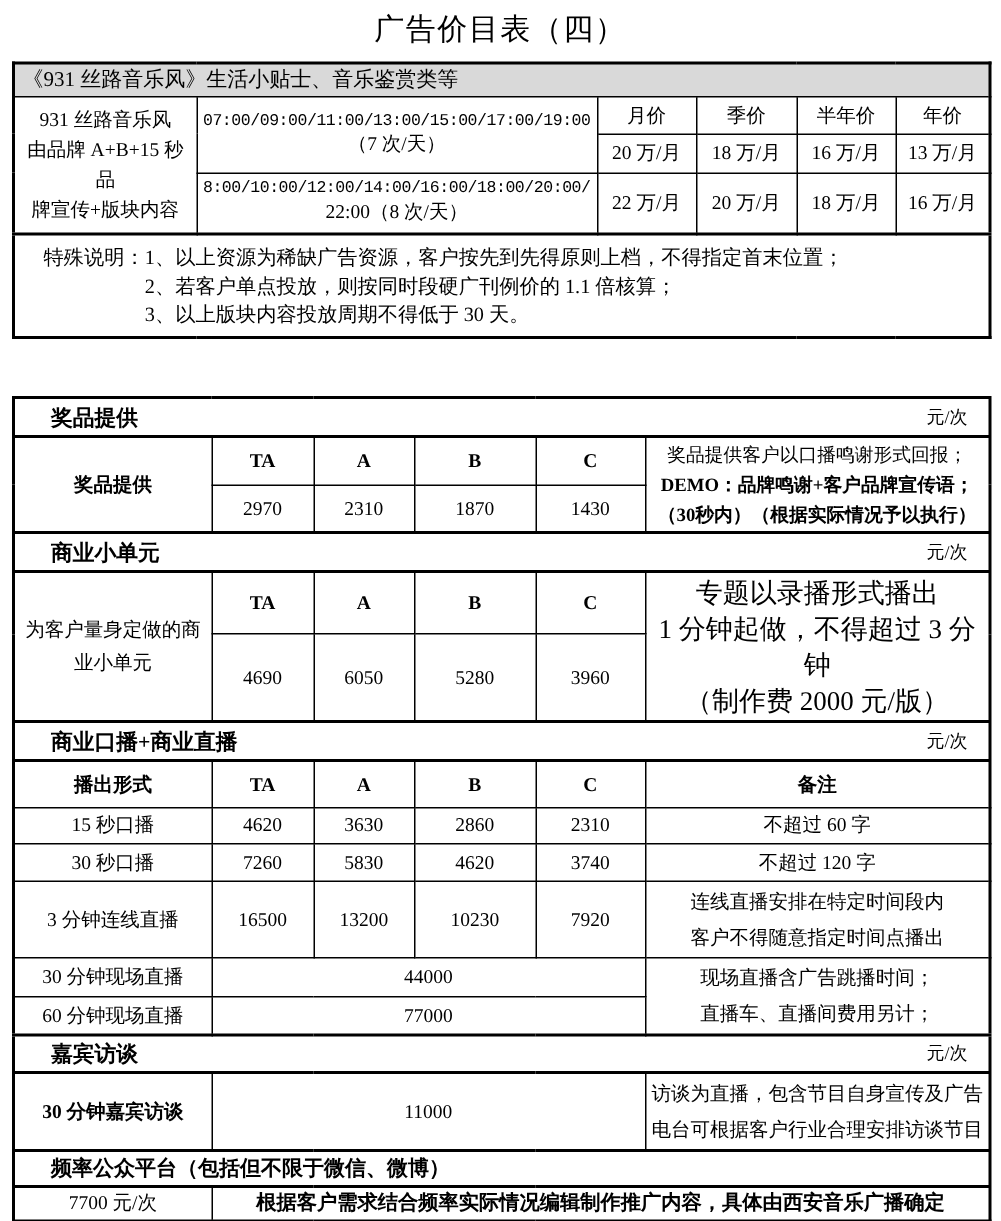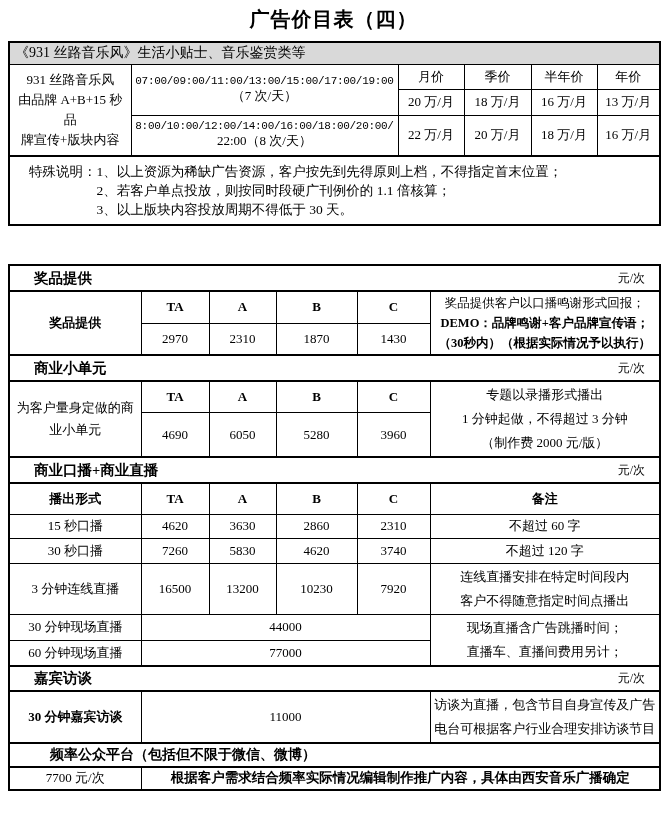--- a/index.html
+++ b/index.html
@@ -5,21 +5,21 @@
   * { box-sizing: border-box; }
   html,body { margin:0; padding:0; background:#ffffff; }
   .page {
     width:667px; height:814px; overflow:hidden; position:relative;
     font-family:"Liberation Serif","DejaVu Serif",serif; color:#000;
     background:#fff;
   }
   .doc-title {
     text-align:center; padding-top:6px;
     font-family:"Liberation Sans","DejaVu Sans",sans-serif;
-    font-weight:bold; font-size:20px; letter-spacing:1px;
+    font-weight:normal; font-size:20px; letter-spacing:1px;
   }
   table {
     border-collapse:collapse; table-layout:fixed;
     width:651px; margin-left:8px; border:2px solid #000;
   }
   #t1 { margin-top:8px;border-radius:14px; }
   #t2 { margin-top:38px; }
   td { border:1px solid #000; text-align:center; vertical-align:middle;
        font-size:13px; padding:1px 3px; }
   .band { background:#d9d9d9; text-align:left; padding-left:5px;
@@ -33,24 +33,24 @@
   .sec-inner { display:flex; justify-content:space-between; align-items:center;
                padding:0 14px 0 24px; }
   .sec-title { font-weight:bold; font-size:14.5px; }
   .sec-unit { font-size:12px; font-weight:normal; }
   .notes-td { text-align:left; padding:5px 4px 5px 19px; border-top:2px solid #000; }
   .notes-wrap { display:flex; align-items:flex-start; font-size:13.5px; }
   .notes-label { white-space:nowrap; line-height:19px; }
   .notes-list div { line-height:19px; }
   .remark3 { font-size:12.5px; }
   .remark3 div { line-height:20px; }
-  .remark3u div { line-height:24px; font-size:13px;font-family:Liberation Serif, serif; }
+  .remark3u div { line-height:24px; font-size:18px;font-family:Liberation Serif, serif; }
   .remark2 div { line-height:24px; font-size:13px; }
   .heiti { font-family:"Liberation Sans","DejaVu Sans",sans-serif; font-weight:bold; }
-  .plat-td { text-align:left; padding-left:40px; font-size:14px; }
+  .plat-td { text-align:left; padding-left:24px; font-size:14px; }
   .plat-desc { font-size:13.5px; }
   .num { font-size:13px; }
 </style>
 </head>
 <body>
 
 <div class="page">
 
   <div class="doc-title">广告价目表（四）</div>
 

